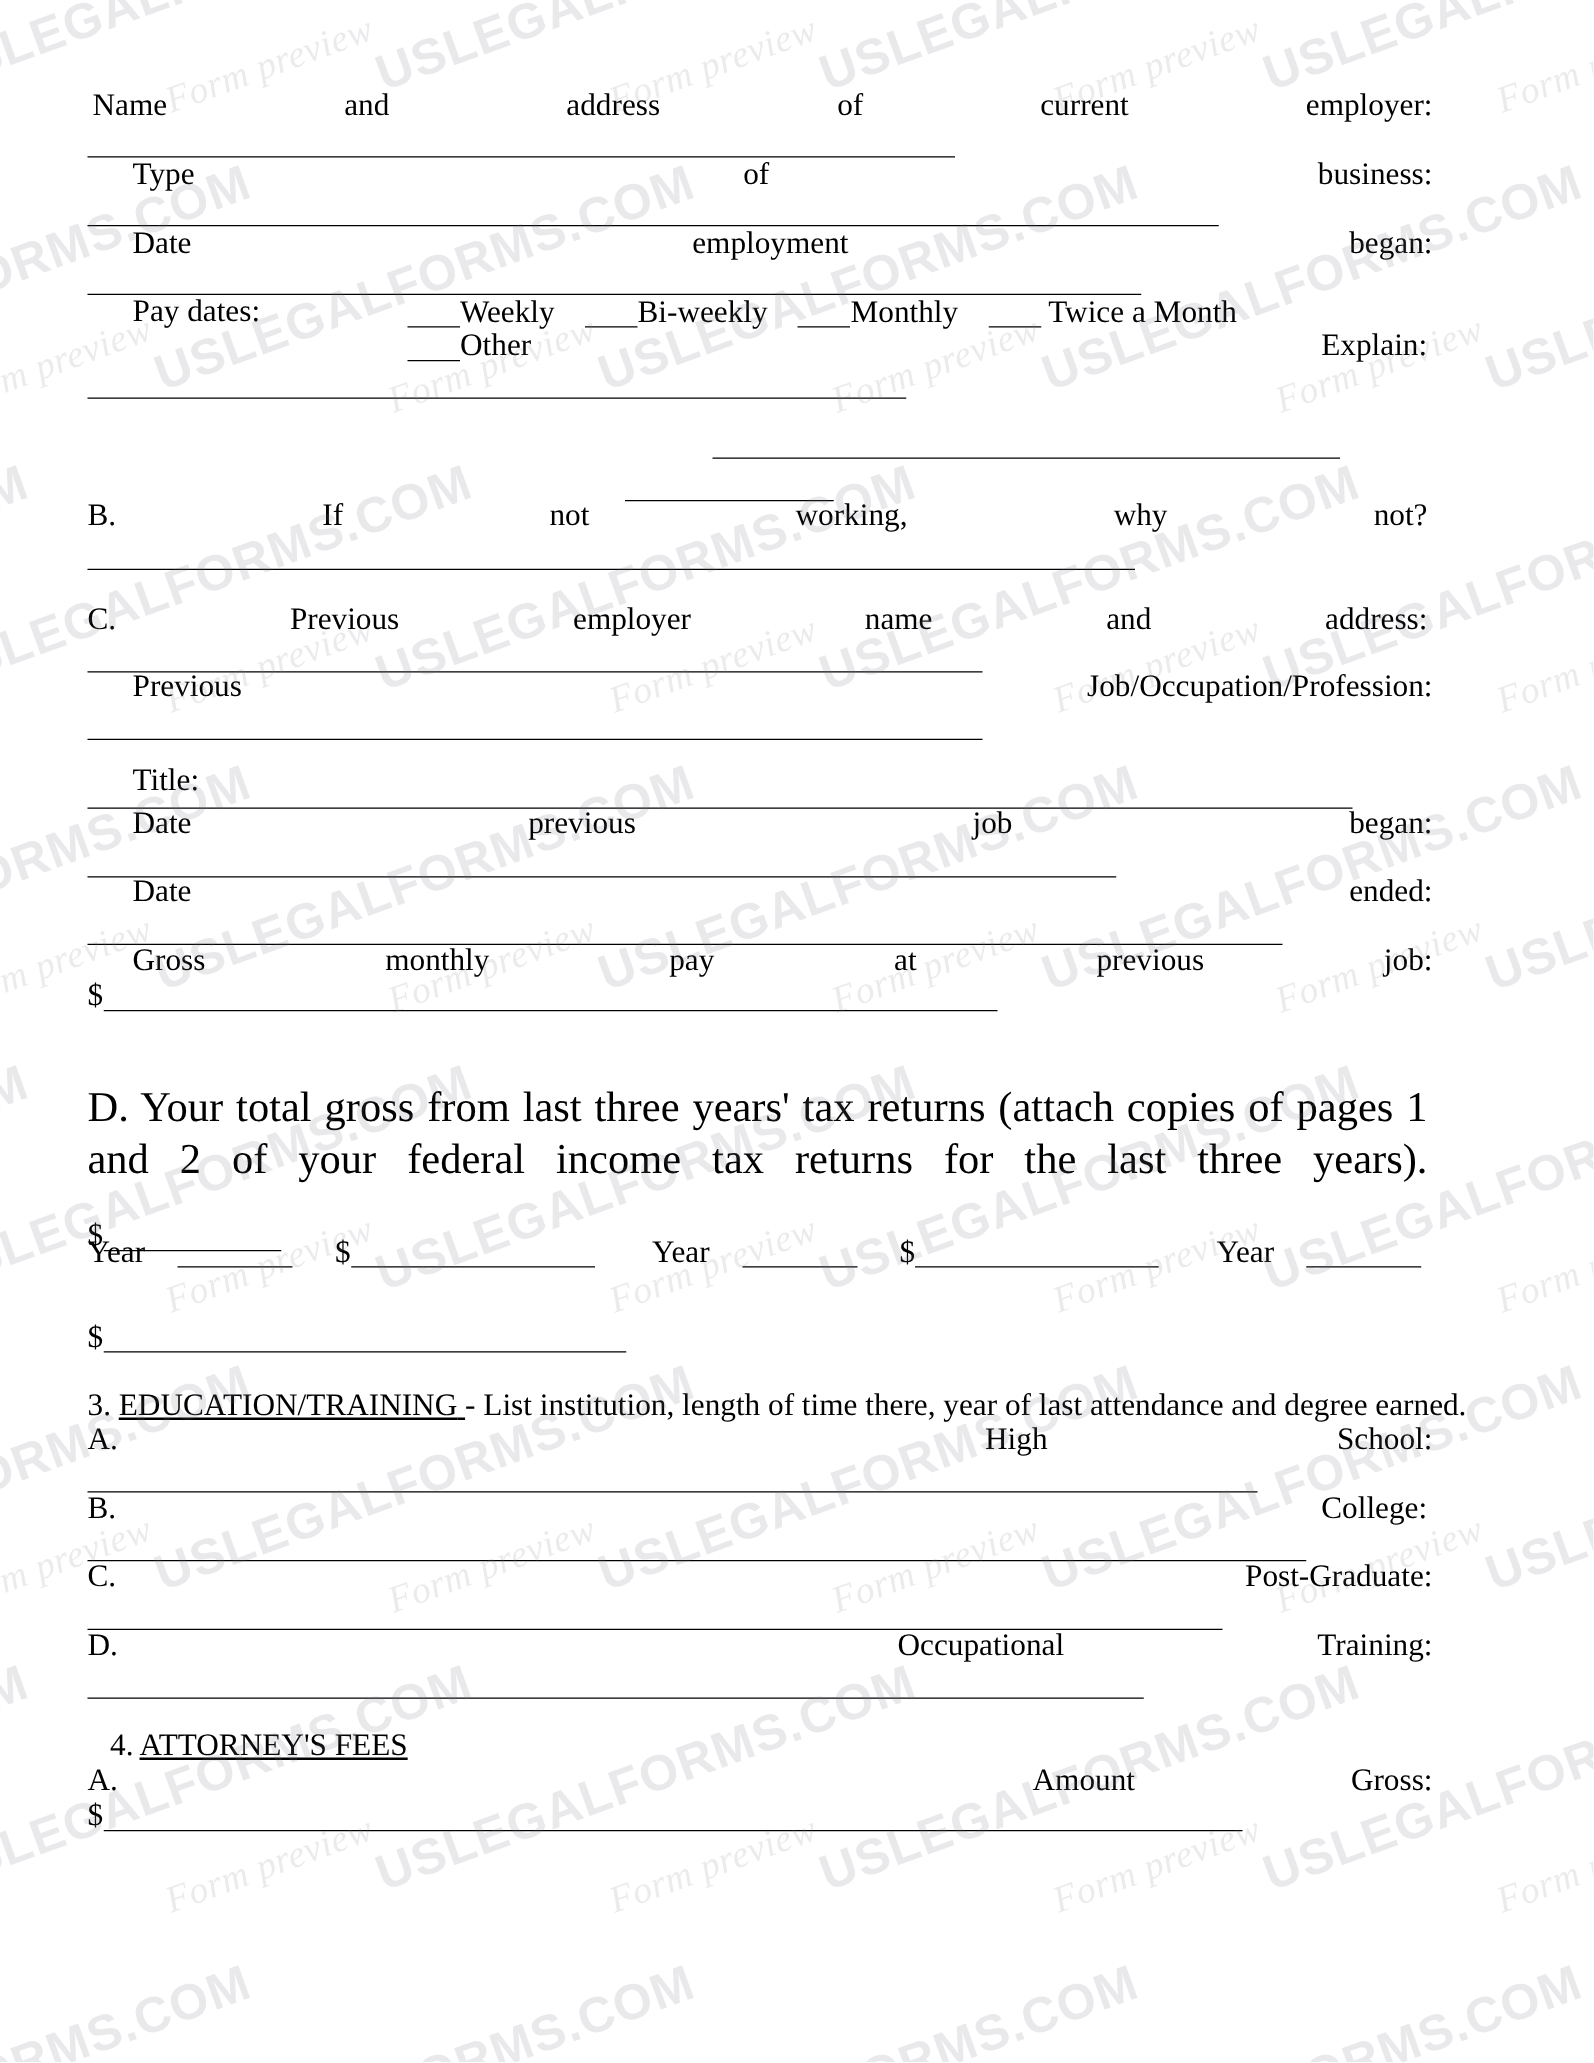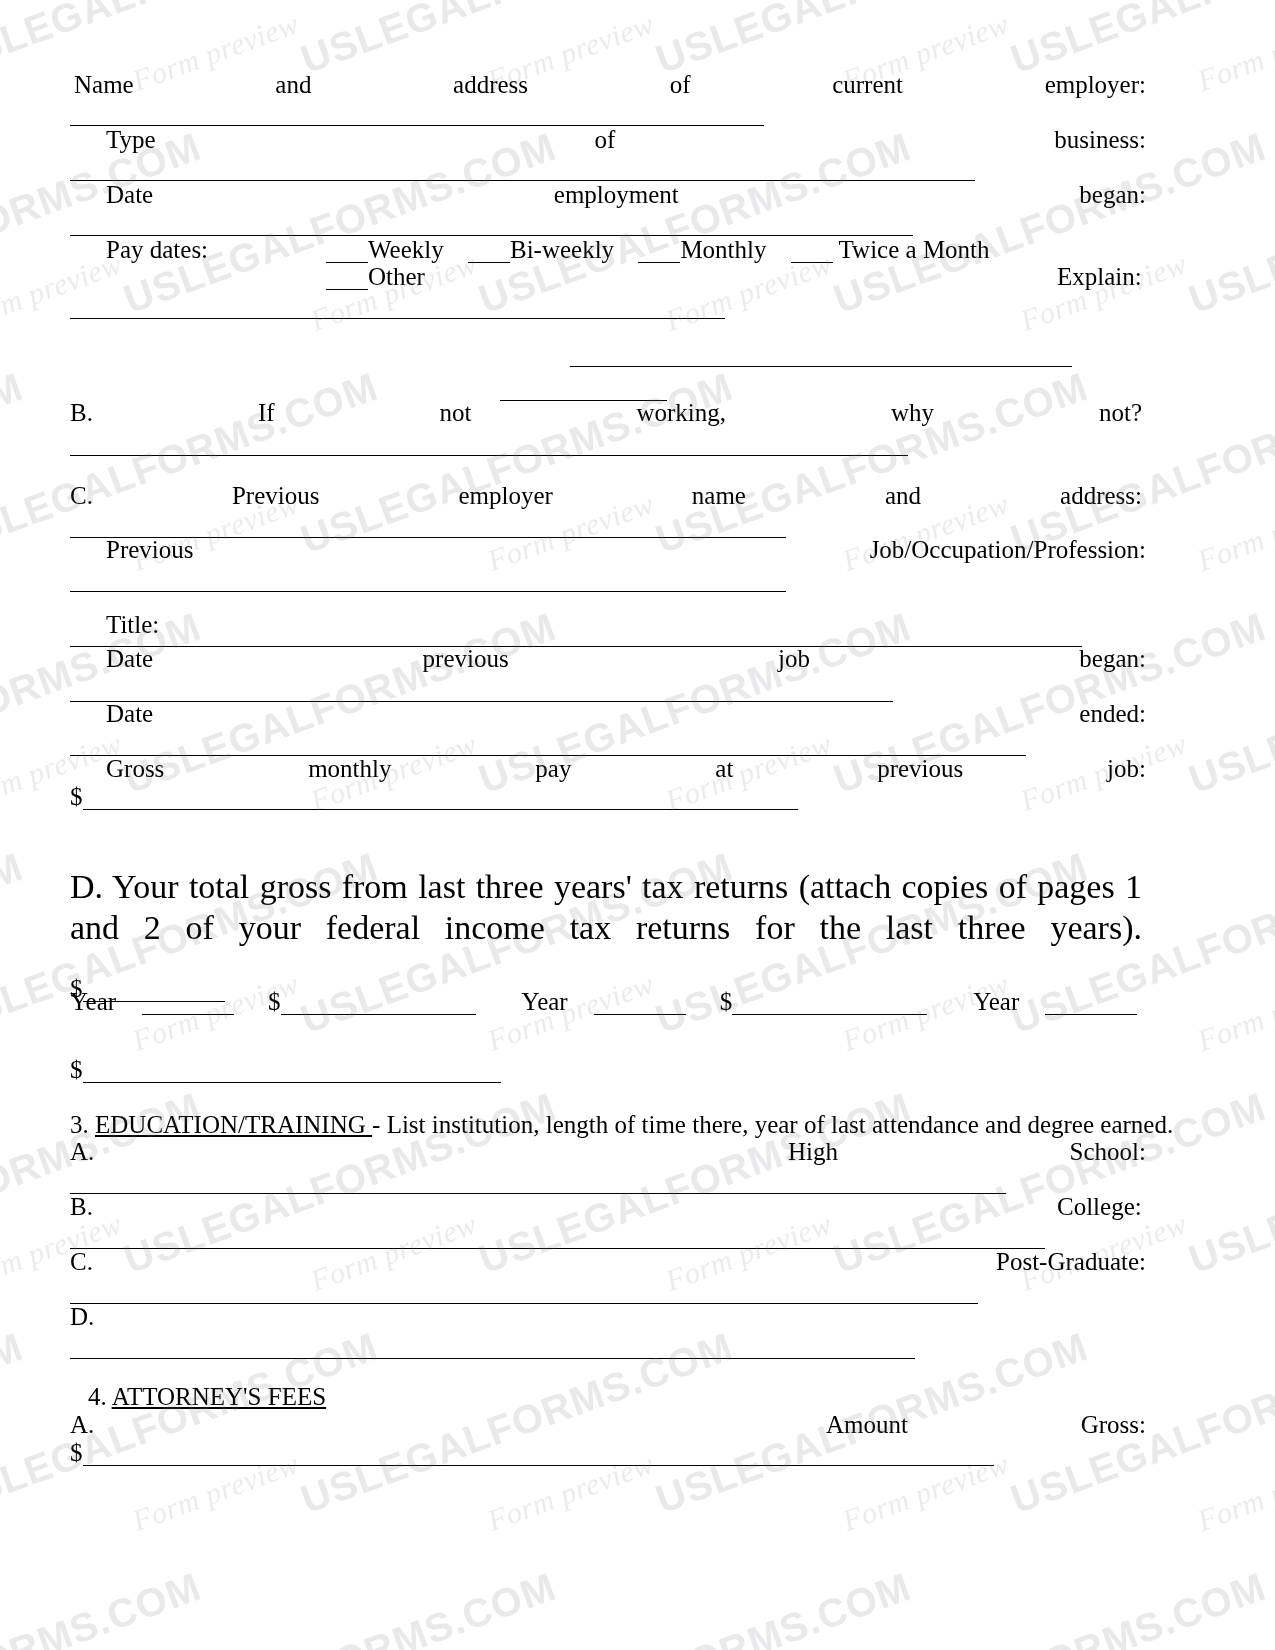--- a/index.html
+++ b/index.html
@@ -248,20 +248,24 @@
     <div class="row" style="left:70px; top:1249px;">
       <span>C.</span>
     </div>
     <div class="row" style="left:996px; top:1249px;">
       <span>Post-Graduate:</span>
     </div>
     <div class="rule" style="left:70px; top:1303px; width:908px;"></div>
 
     <div class="row" style="left:70px; top:1304px;">
       <span>D.</span>
+    </div>
+    <div class="spread" style="left:718px; top:1304px; width:428px;">
+      <span>Occupational</span>
+      <span>Training:</span>
     </div>
     <div class="rule" style="left:70px; top:1358px; width:845px;"></div>
 
     <div class="row" style="left:88px; top:1384px;text-align:right;">
       <span>4.</span>
       <span class="ul">ATTORNEY'S FEES</span>
     </div>
 
     <div class="row" style="left:70px; top:1412px;">
       <span>A.</span>

